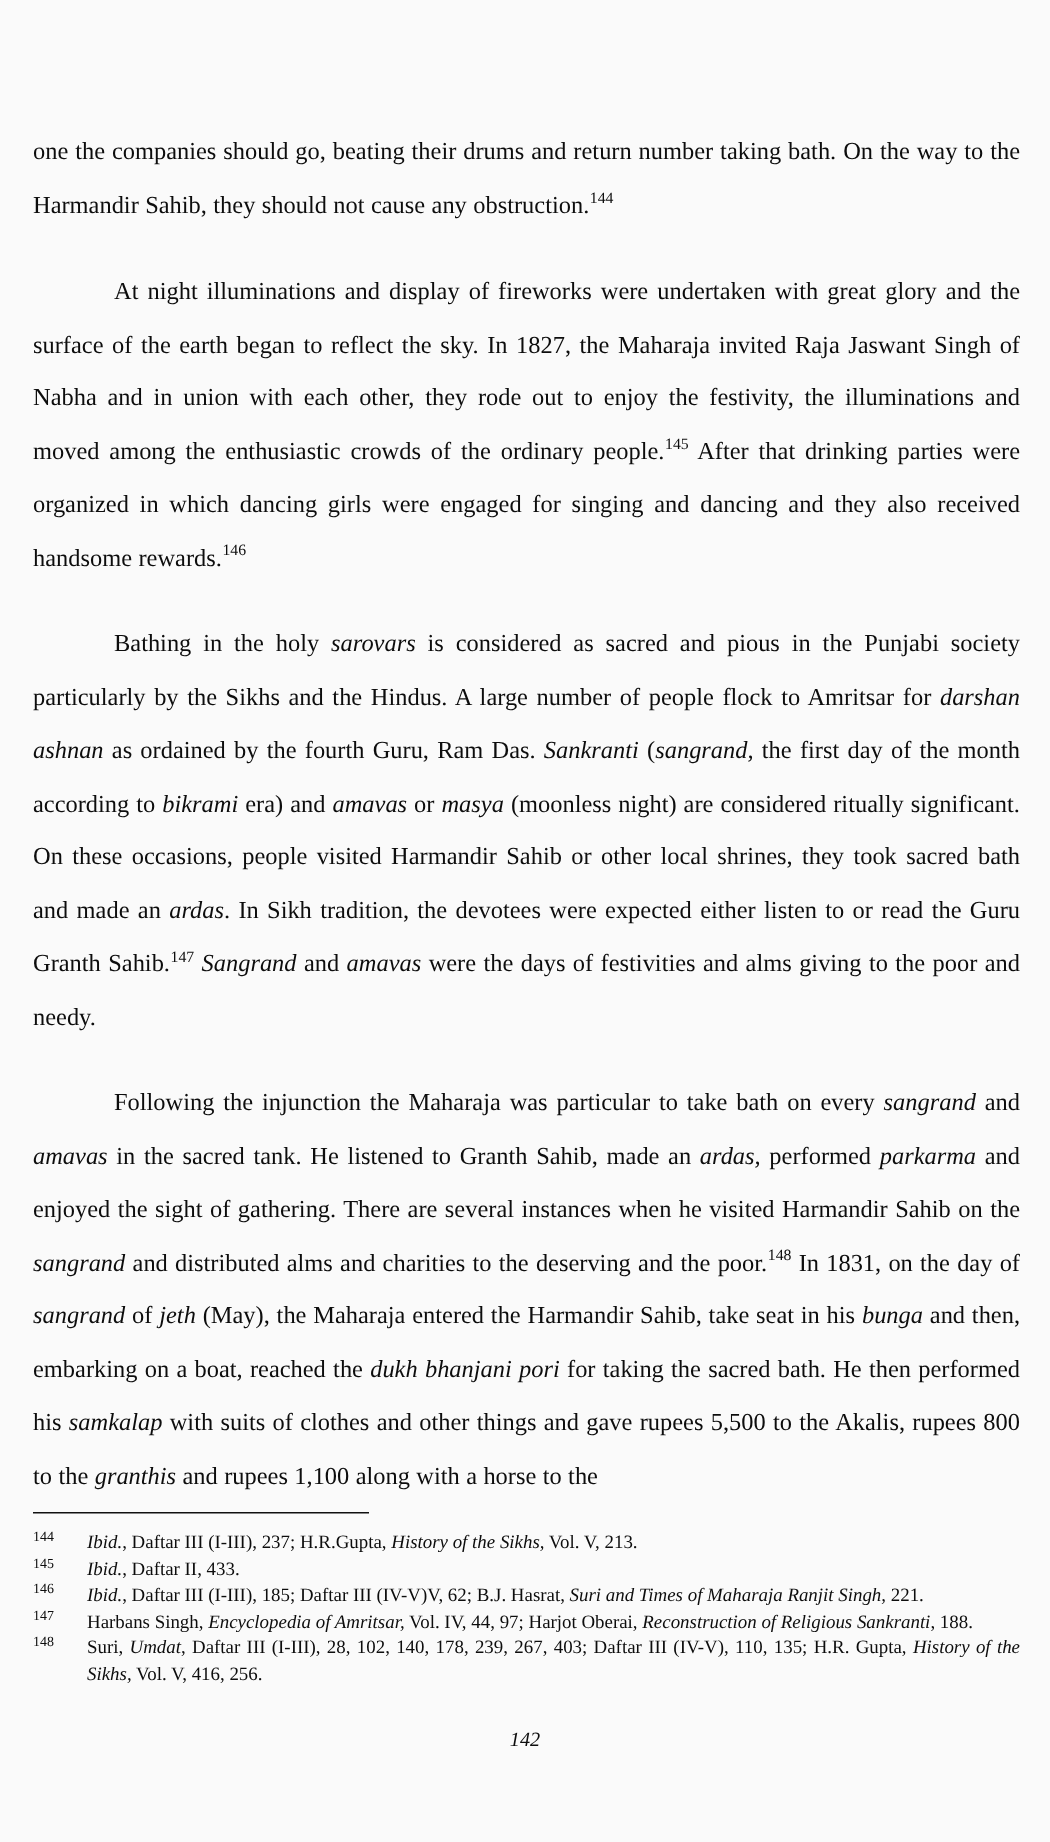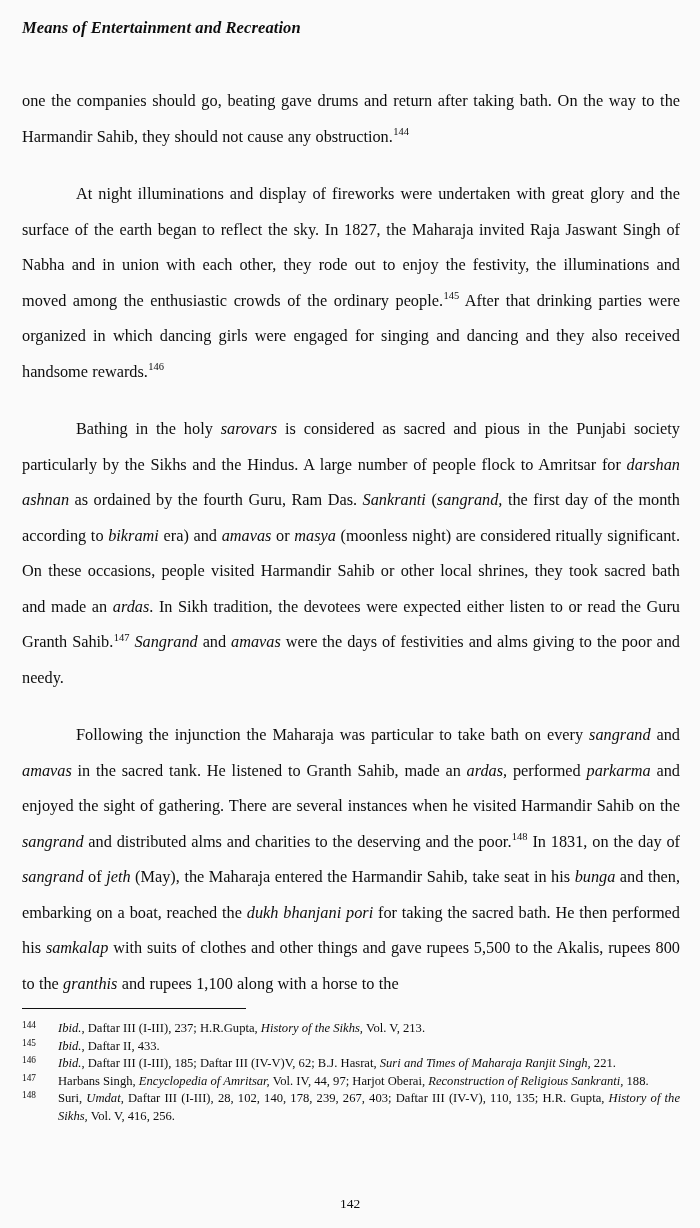--- a/index.html
+++ b/index.html
@@ -94,34 +94,34 @@
     font-size: 9.3px;
     text-align: left;
   }
   .footnote .fn-text { display: block; }
 
   
   .page-number {
     position: absolute;
     left: 0;
     right: 0;
-    top: 1196px;
+    top: 1152px;
     text-align: center;
     font-size: 13.5px;
+    font-style: italic;
   }
 </style>
 </head>
 <body>
 
 <div class="page">
 
-  <div class="running-header">Means of Entertainment and Recreation</div>
 
   <div class="body-col">
-      <p class="para"><span>one the companies should go, beating gave drums and return after taking bath. On the way to the Harmandir Sahib, they should not cause any obstruction.</span><sup class="fn">144</sup></p>
+      <p class="para"><span>one the companies should go, beating their drums and return number taking bath. On the way to the Harmandir Sahib, they should not cause any obstruction.</span><sup class="fn">144</sup></p>
       <p class="para indent"><span>At night illuminations and display of fireworks were undertaken with great glory and the surface of the earth began to reflect the sky. In 1827, the Maharaja invited Raja Jaswant Singh of Nabha and in union with each other, they rode out to enjoy the festivity, the illuminations and moved among the enthusiastic crowds of the ordinary people.</span><sup class="fn">145</sup><span> After that drinking parties were organized in which dancing girls were engaged for singing and dancing and they also received handsome rewards.</span><sup class="fn">146</sup></p>
       <p class="para indent"><span>Bathing in the holy </span><i>sarovars</i><span> is considered as sacred and pious in the Punjabi society particularly by the Sikhs and the Hindus. A large number of people flock to Amritsar for </span><i>darshan ashnan</i><span> as ordained by the fourth Guru, Ram Das. </span><i>Sankranti</i><span> (</span><i>sangrand,</i><span> the first day of the month according to </span><i>bikrami</i><span> era) and </span><i>amavas</i><span> or </span><i>masya</i><span> (moonless night) are considered ritually significant. On these occasions, people visited Harmandir Sahib or other local shrines, they took sacred bath and made an </span><i>ardas</i><span>. In Sikh tradition, the devotees were expected either listen to or read the Guru Granth Sahib.</span><sup class="fn">147</sup><span> </span><i>Sangrand</i><span> and </span><i>amavas</i><span> were the days of festivities and alms giving to the poor and needy.</span></p>
       <p class="para indent"><span>Following the injunction the Maharaja was particular to take bath on every </span><i>sangrand</i><span> and </span><i>amavas</i><span> in the sacred tank. He listened to Granth Sahib, made an </span><i>ardas,</i><span> performed </span><i>parkarma</i><span> and enjoyed the sight of gathering. There are several instances when he visited Harmandir Sahib on the </span><i>sangrand</i><span> and distributed alms and charities to the deserving and the poor.</span><sup class="fn">148</sup><span> In 1831, on the day of </span><i>sangrand</i><span> of </span><i>jeth</i><span> (May), the Maharaja entered the Harmandir Sahib, take seat in his </span><i>bunga</i><span> and then, embarking on a boat, reached the </span><i>dukh bhanjani pori</i><span> for taking the sacred bath. He then performed his </span><i>samkalap</i><span> with suits of clothes and other things and gave rupees 5,500 to the Akalis, rupees 800 to the </span><i>granthis</i><span> and rupees 1,100 along with a horse to the</span></p>
     </div>
 
   <div class="footnote-rule"></div>
 
   <div class="footnotes">
       <div class="footnote">
         <span class="fn-num">144</span>

